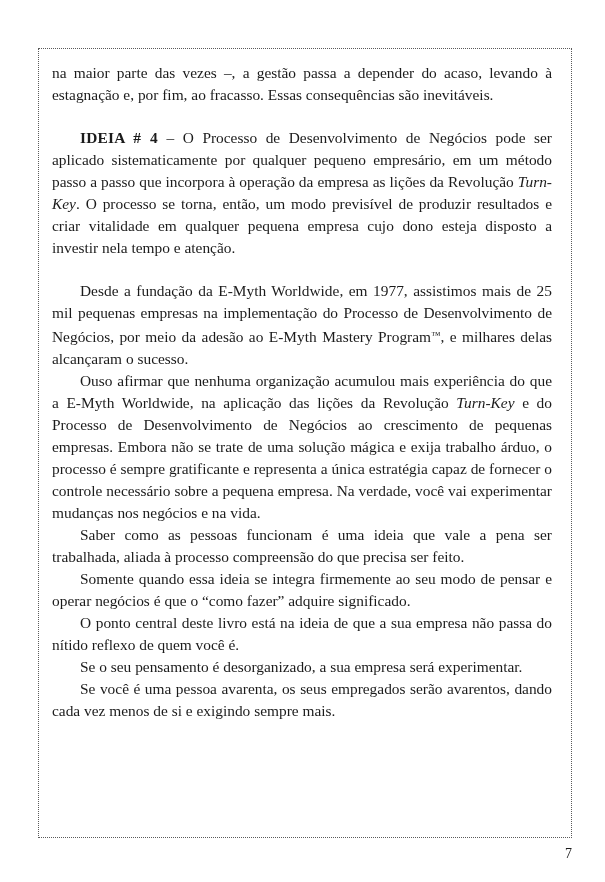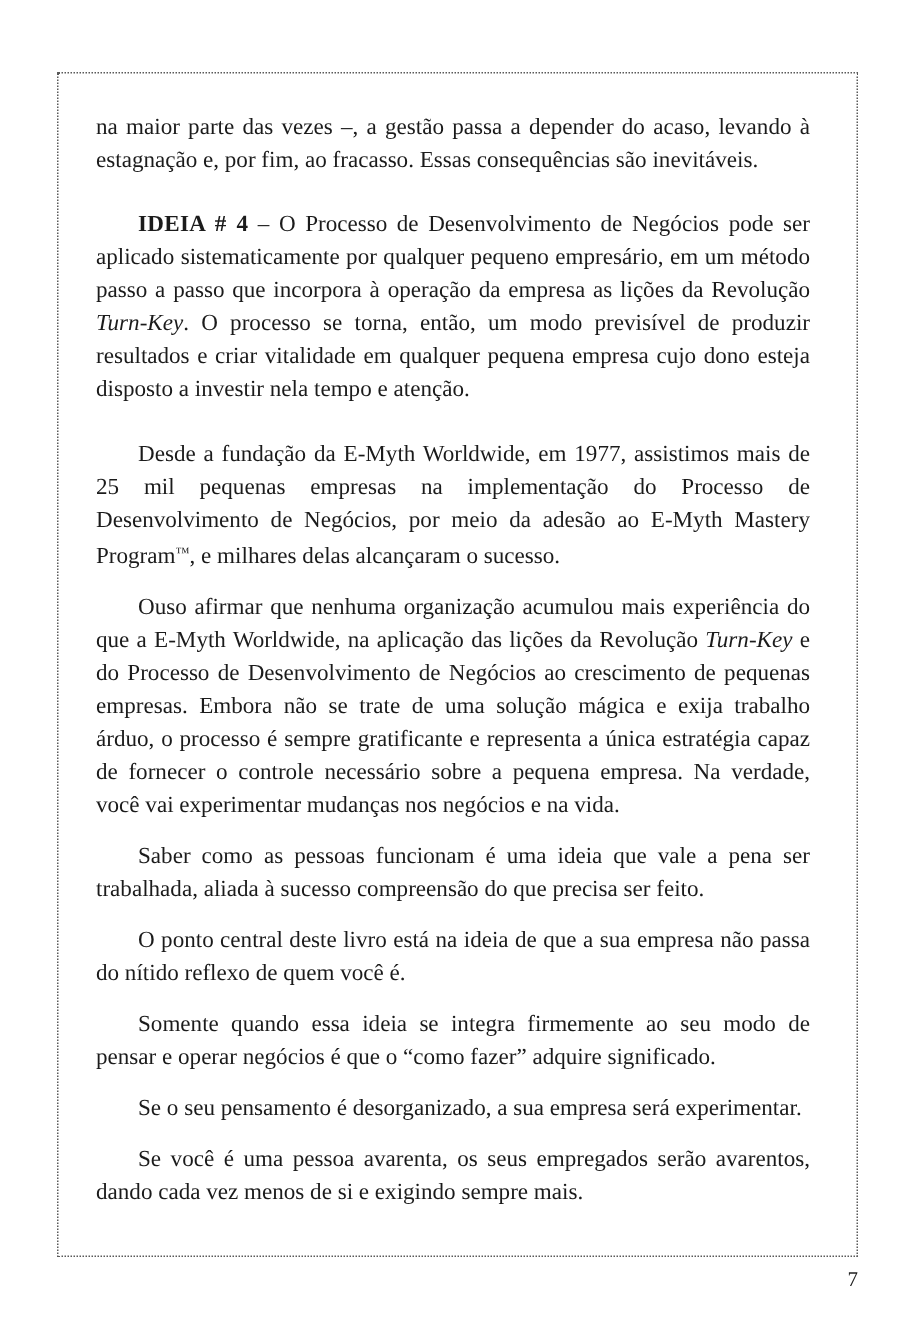--- a/index.html
+++ b/index.html
@@ -35,21 +35,21 @@
     top: 62px;
     width: 500px;
     text-align: justify;
     text-justify: inter-word;
     font-size: 15.4px;
     line-height: 22.0px;
     -webkit-font-smoothing: antialiased;
   }
 
   .para {
-    margin: 12px;
+    margin: 0;
     text-indent: 0;
   }
   .para.indent {
     text-indent: 28px;
   }
   .para.gap-before {
     margin-top: 21px;
   }
 
   .bold { font-weight: bold; letter-spacing: 0.2px; }
@@ -74,20 +74,20 @@
 </head>
 <body style="background: rgb(255, 255, 255); color: rgb(27, 27, 27);">
 
 <div id="page-frame" style="border-color: rgb(90, 90, 90); border-style: dotted;"></div>
 
 <div id="text-column">
     <p class="para">na maior parte das vezes –, a gestão passa a depender do acaso, levando à estagnação e, por fim, ao fracasso. Essas consequências são inevitáveis.</p>
     <p class="para indent gap-before"><span class="bold">IDEIA # 4</span> – O Processo de Desenvolvimento de Negócios pode ser aplicado sistematicamente por qualquer pequeno empresário, em um método passo a passo que incorpora à operação da empresa as lições da Revolução <span class="ital">Turn-Key</span>. O processo se torna, então, um modo previsível de produzir resultados e criar vitalidade em qualquer pequena empresa cujo dono esteja disposto a investir nela tempo e atenção.</p>
     <p class="para indent gap-before">Desde a fundação da E-Myth Worldwide, em 1977, assistimos mais de 25 mil pequenas empresas na implementação do Processo de Desenvolvimento de Negócios, por meio da adesão ao E-Myth Mastery Program<span class="tm">™</span>, e milhares delas alcançaram o sucesso.</p>
     <p class="para indent">Ouso afirmar que nenhuma organização acumulou mais experiência do que a E-Myth Worldwide, na aplicação das lições da Revolução <span class="ital">Turn-Key</span> e do Processo de Desenvolvimento de Negócios ao crescimento de pequenas empresas. Embora não se trate de uma solução mágica e exija trabalho árduo, o processo é sempre gratificante e representa a única estratégia capaz de fornecer o controle necessário sobre a pequena empresa. Na verdade, você vai experimentar mudanças nos negócios e na vida.</p>
-    <p class="para indent">Saber como as pessoas funcionam é uma ideia que vale a pena ser trabalhada, aliada à sucesso compreensão do que precisa ser feito.</p>
+    <p class="para indent">Saber como as pessoas funcionam é uma ideia que vale a pena ser trabalhada, aliada à processo compreensão do que precisa ser feito.</p>
+    <p class="para indent">Somente quando essa ideia se integra firmemente ao seu modo de pensar e operar negócios é que o “como fazer” adquire significado.</p>
     <p class="para indent">O ponto central deste livro está na ideia de que a sua empresa não passa do nítido reflexo de quem você é.</p>
-    <p class="para indent">Somente quando essa ideia se integra firmemente ao seu modo de pensar e operar negócios é que o “como fazer” adquire significado.</p>
     <p class="para indent">Se o seu pensamento é desorganizado, a sua empresa será experimentar.</p>
     <p class="para indent">Se você é uma pessoa avarenta, os seus empregados serão avarentos, dando cada vez menos de si e exigindo sempre mais.</p>
   </div>
 
 <div id="folio">7</div>
 
 </body></html>

